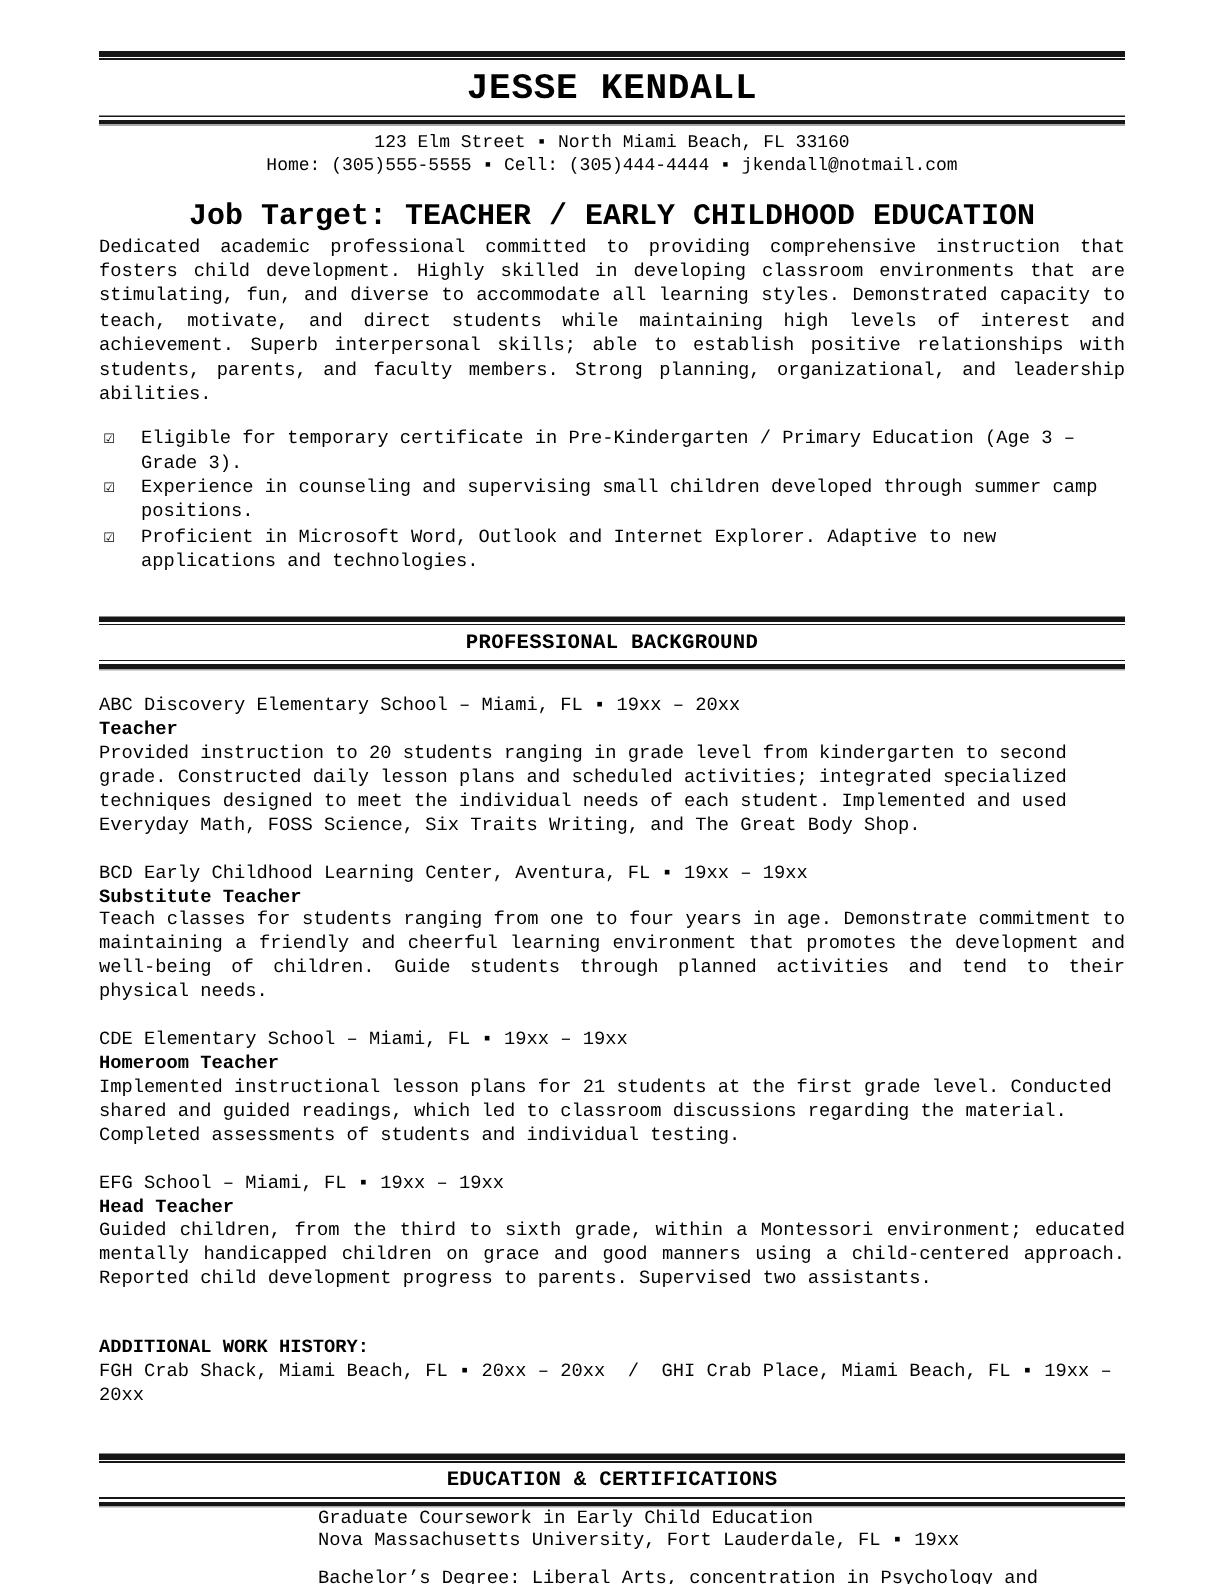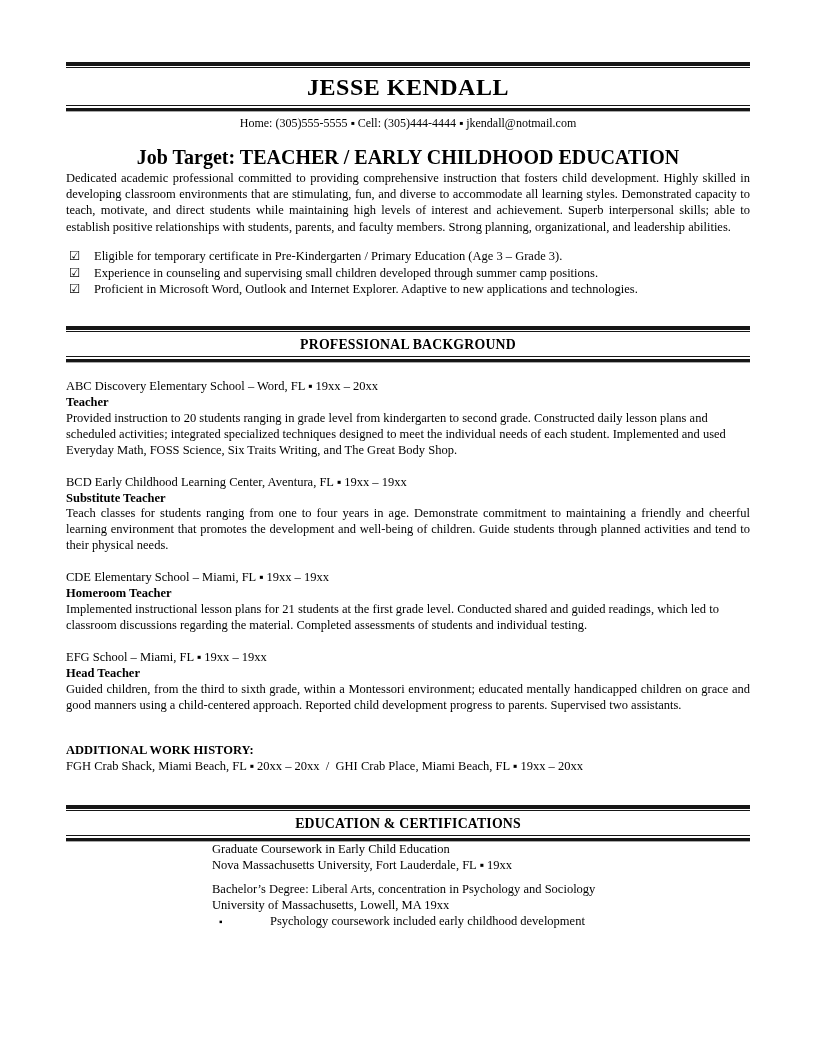--- a/index.html
+++ b/index.html
@@ -2,23 +2,23 @@
 <html><head>
 <meta charset="utf-8">
 <style>
   html, body { margin: 0; padding: 0; background: #e8e8e8; }
   .page {
     width: 816px;
     height: 1056px;
     margin: 0 auto;
     background: #ffffff;
     color: #000;
-    font-family: Liberation Serif, serif;
+    font-family: Liberation Mono, monospace;
     box-sizing: border-box;
-    padding: 62px 66px 0 66px;
+    padding: 34px 66px 0 66px;
     overflow: hidden;
   }
   
   .rule-thick-thin {
     height: 7px;
     background: linear-gradient(#161616 0 4px, #ffffff 4px 5px, #161616 5px 6px, #ffffff 6px 7px);
   }
   .rule-thin-thick {
     height: 7px;
     background: linear-gradient(#161616 0 1px, #ffffff 1px 3px, #161616 3px 6px, #a8a8a8 6px 7px);
@@ -104,20 +104,21 @@
 </head>
 <body>
 
 <div class="page">
 
   <div class="rule-thick-thin"></div>
   <h1 class="name">JESSE KENDALL</h1>
   <div class="rule-thin-thick"></div>
 
   <div class="addr-block">
+    <div class="addr">123 Elm Street ▪ North Miami Beach, FL 33160</div>
     <div class="addr">Home: (305)555-5555 ▪ Cell: (305)444-4444 ▪ jkendall@notmail.com</div>
   </div>
 
   <div class="job-target">Job Target: TEACHER / EARLY CHILDHOOD EDUCATION</div>
   <p class="summary">Dedicated academic professional committed to providing comprehensive instruction that fosters child development. Highly skilled in developing classroom environments that are stimulating, fun, and diverse to accommodate all learning styles. Demonstrated capacity to teach, motivate, and direct students while maintaining high levels of interest and achievement. Superb interpersonal skills; able to establish positive relationships with students, parents, and faculty members. Strong planning, organizational, and leadership abilities.</p>
 
   <div class="highlights">
     <div class="chk-row">
       <span class="chk-glyph">☑</span>
       <span>Eligible for temporary certificate in Pre-Kindergarten / Primary Education (Age 3 – Grade 3).</span>
@@ -132,21 +133,21 @@
     </div>
   </div>
 
   <div class="section-header">
     <div class="rule-thick-thin"></div>
     <div class="section-title">PROFESSIONAL BACKGROUND</div>
     <div class="rule-thin-thick"></div>
   </div>
 
   <div class="job">
-    <div class="company">ABC Discovery Elementary School – Word, FL ▪ 19xx – 20xx</div>
+    <div class="company">ABC Discovery Elementary School – Miami, FL ▪ 19xx – 20xx</div>
     <div class="role">Teacher</div>
     <p class="desc">Provided instruction to 20 students ranging in grade level from kindergarten to second grade. Constructed daily lesson plans and scheduled activities; integrated specialized techniques designed to meet the individual needs of each student. Implemented and used Everyday Math, FOSS Science, Six Traits Writing, and The Great Body Shop.</p>
   </div>
 
   <div class="job">
     <div class="company">BCD Early Childhood Learning Center, Aventura, FL ▪ 19xx – 19xx</div>
     <div class="role">Substitute Teacher</div>
     <p class="desc justify">Teach classes for students ranging from one to four years in age. Demonstrate commitment to maintaining a friendly and cheerful learning environment that promotes the development and well-being of children. Guide students through planned activities and tend to their physical needs.</p>
   </div>
 

